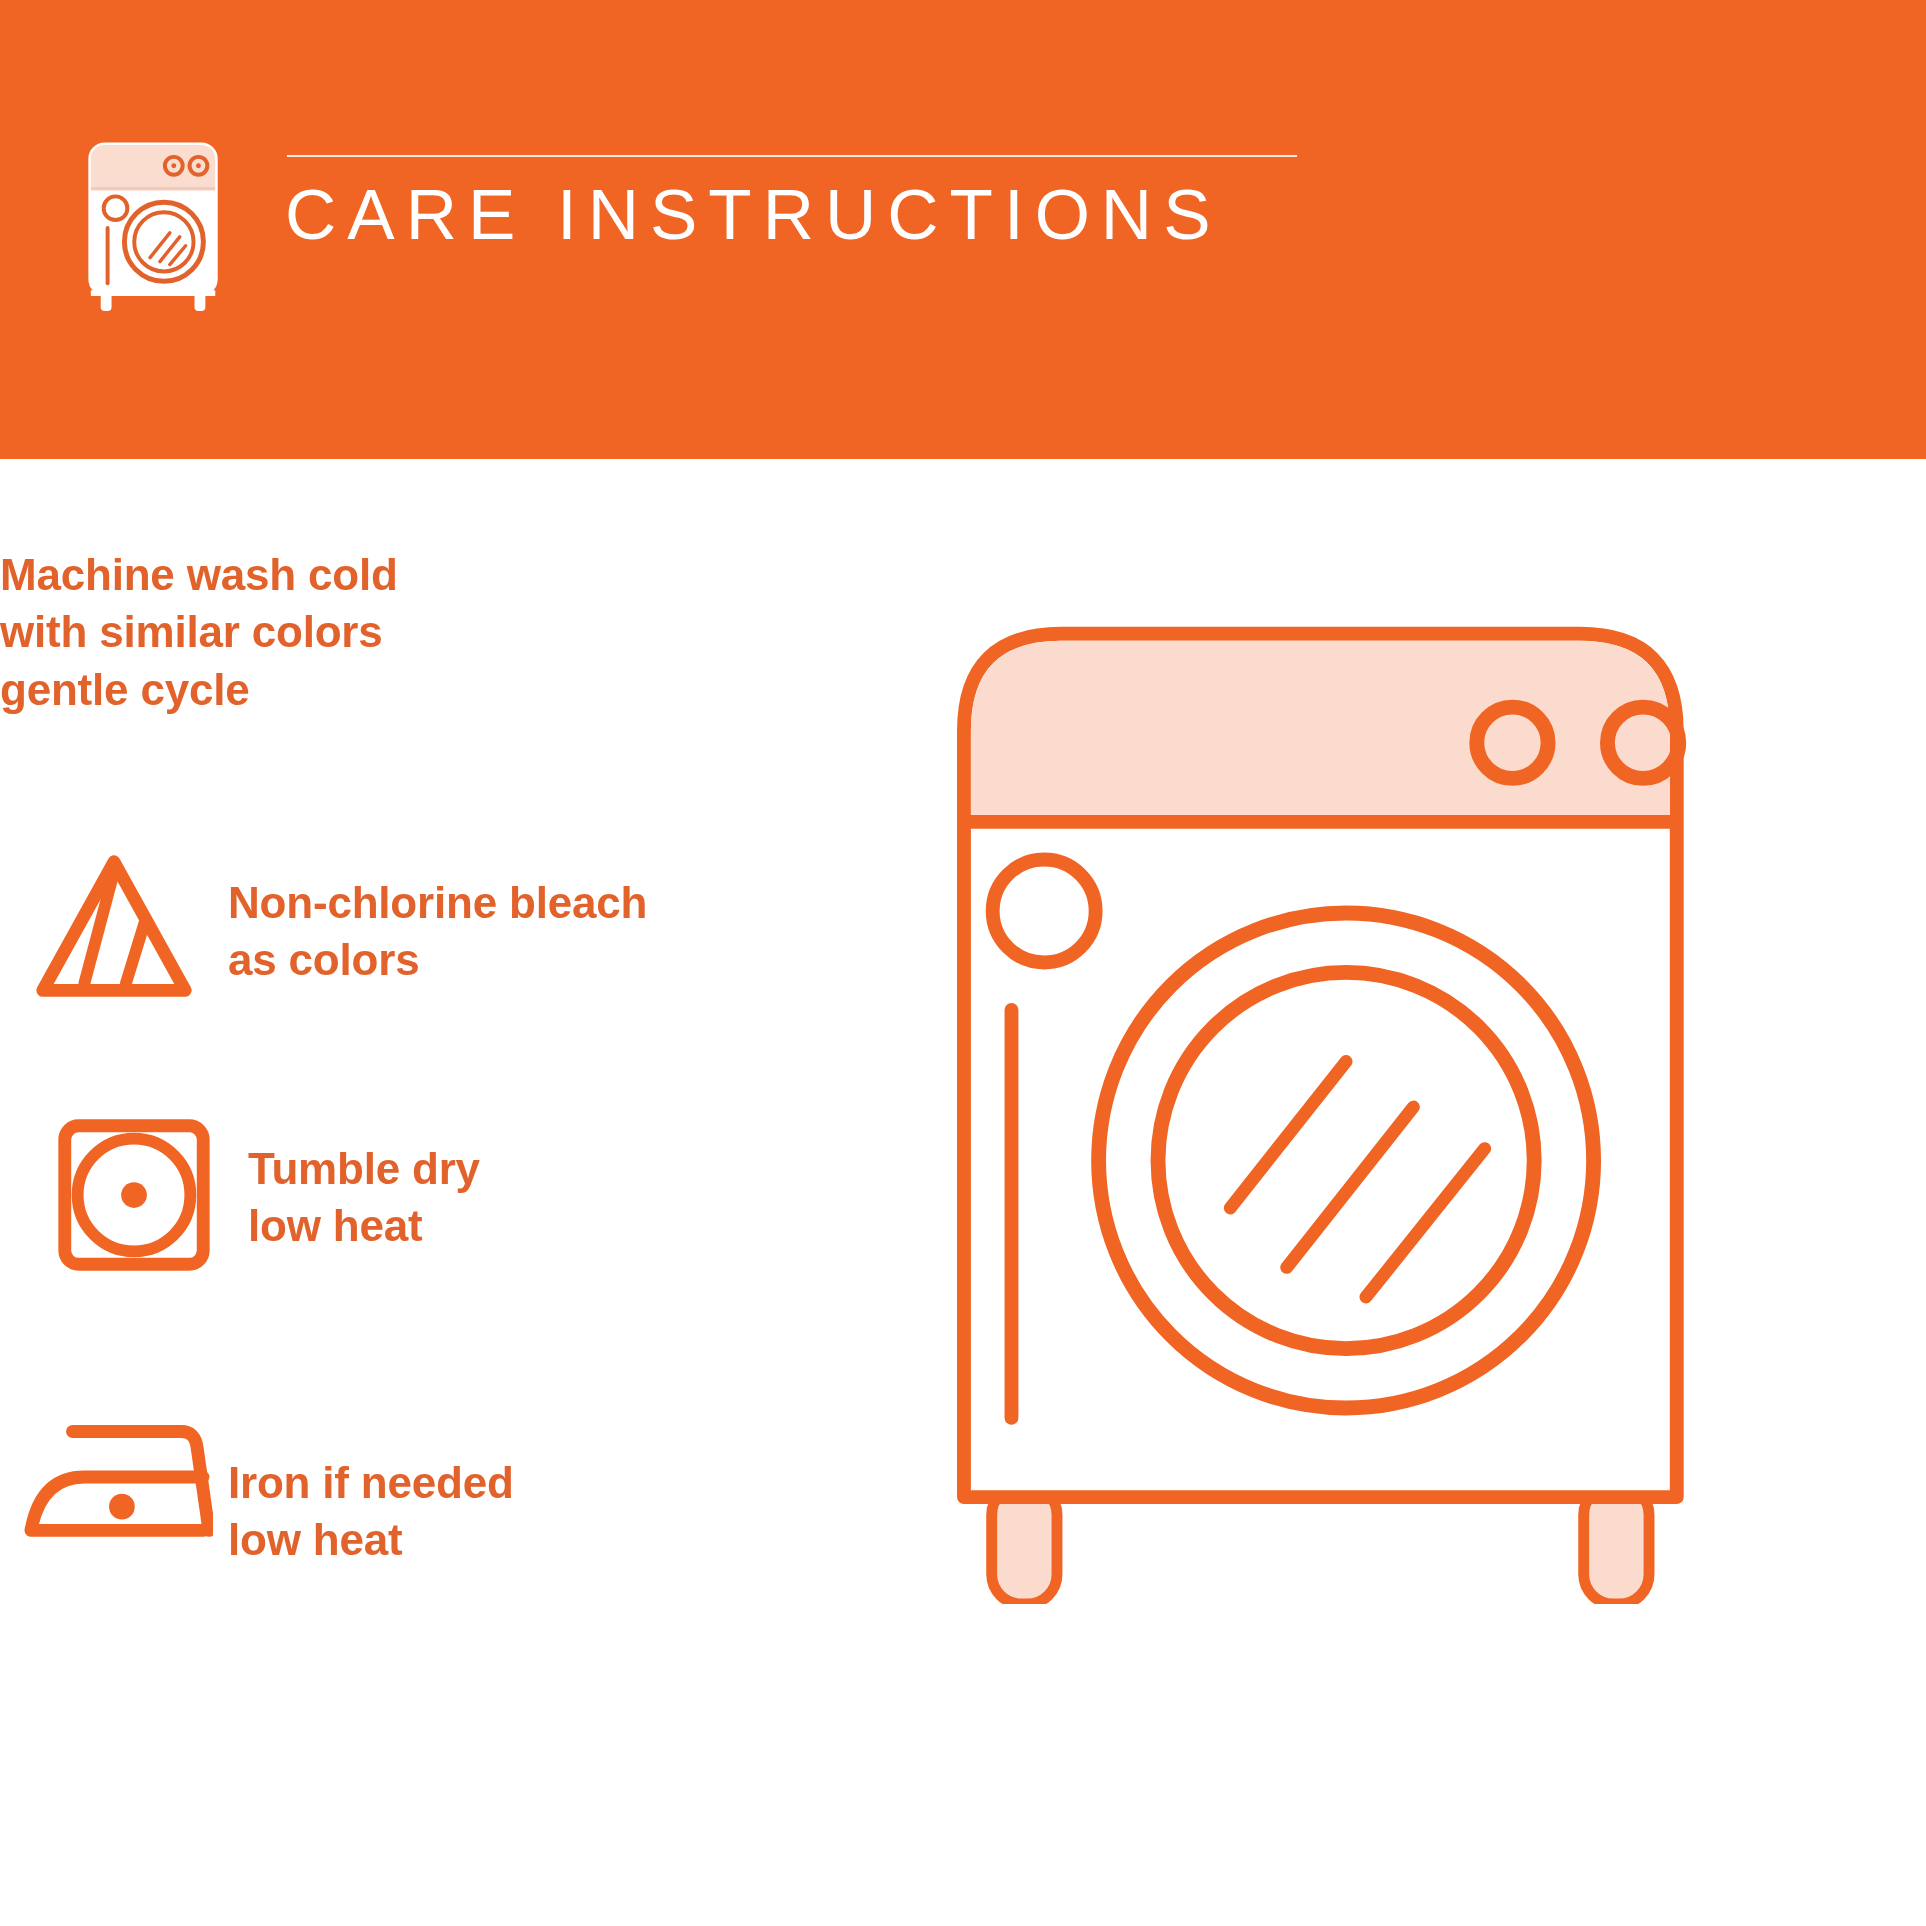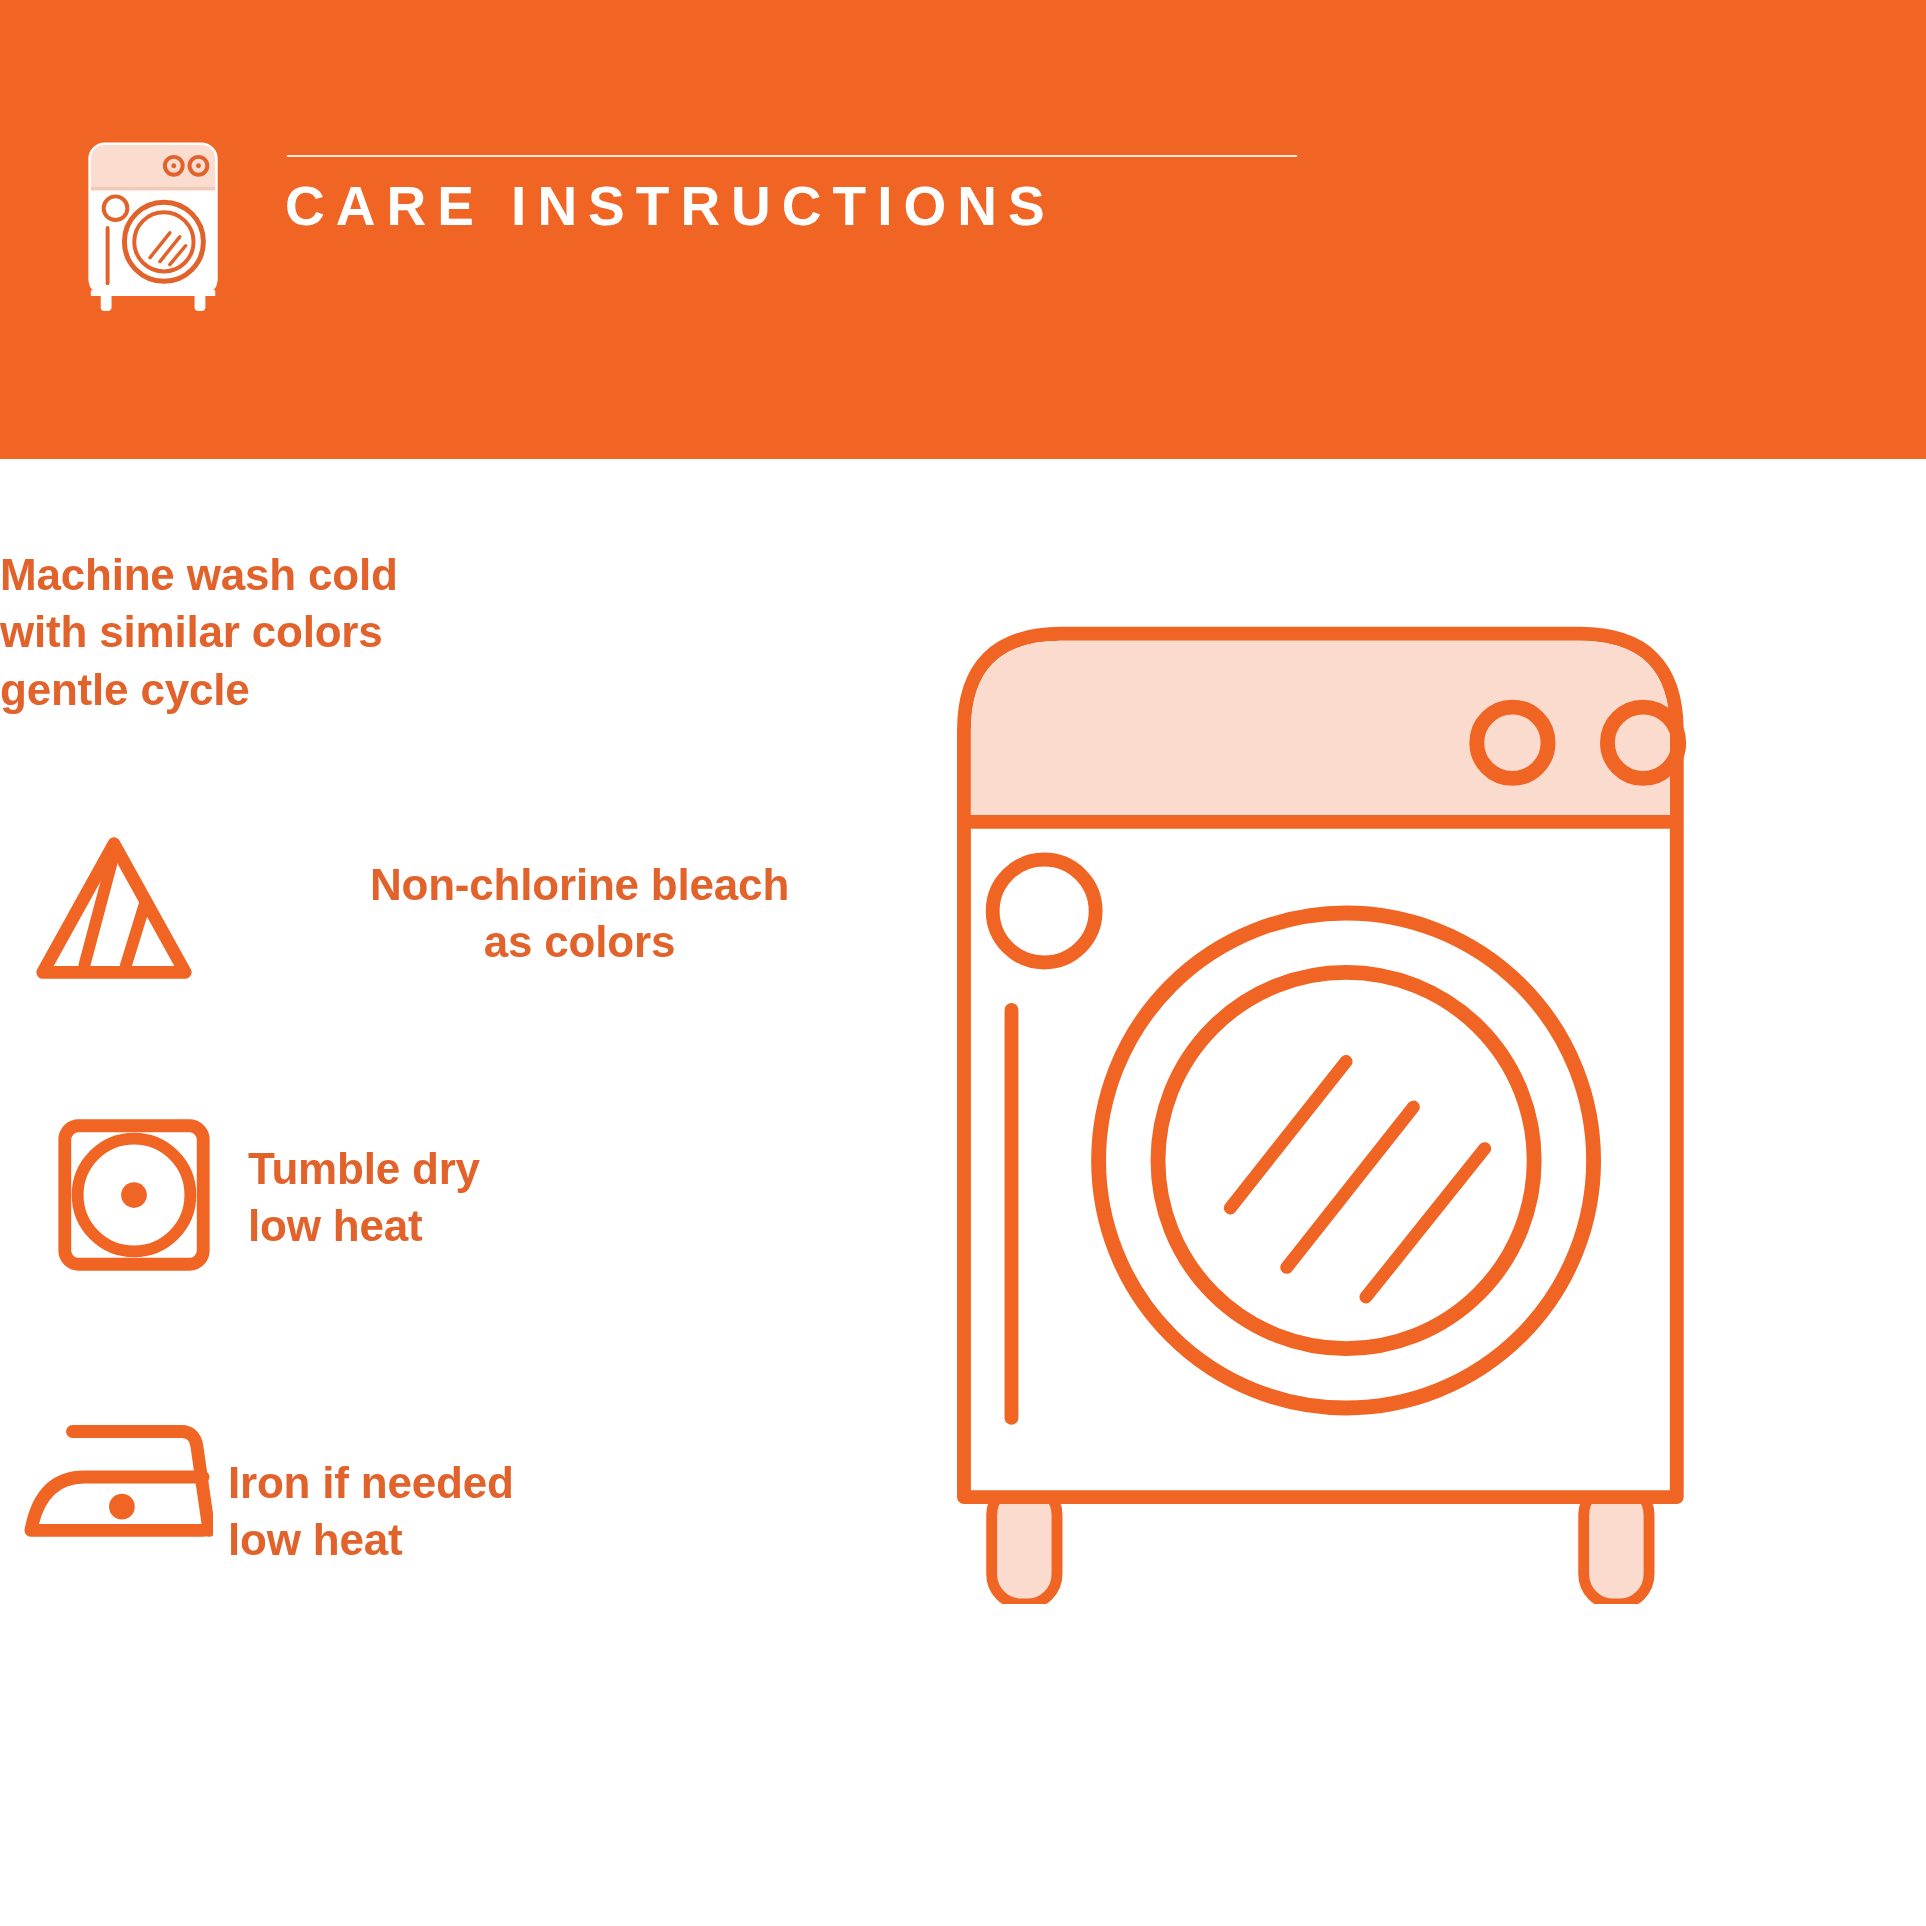--- a/index.html
+++ b/index.html
@@ -49,22 +49,22 @@
 
   .title-rule {
     width:1010px;
     height:2px;
     background:rgba(255,255,255,0.85);
     margin:26px 0 22px 2px;
   }
 
   .title-sub {
     font-family:"Liberation Sans", sans-serif;
-    font-size:55px;
-    font-weight:700;
+    font-size:71px;
+    font-weight:400;
     letter-spacing:11px;
     color:#ffffff;
     line-height:1.0;
     white-space:nowrap;
   }
 
   
   #care-list {
     position:absolute;
     left:0; top:459px;
@@ -92,21 +92,21 @@
     font-family:"Liberation Sans", sans-serif;
     font-size:44px;
     font-weight:700;
     line-height:1.30;
     color:#e2622b;
     letter-spacing:-0.2px;
   }
 
   
   #row-wash   { top:59px;  height:228px; }
-  #row-bleach { top:340px; height:228px;text-align:center; }
+  #row-bleach { top:358px; height:228px; }
   #row-dry    { top:624px; height:228px;padding-left:20px; }
   #row-iron   { top:881px; height:228px;align-items:flex-end; }
 
   
   #machine {
     position:absolute;
     left:950px;
     top:614px;
     width:911px;
     height:990px;

